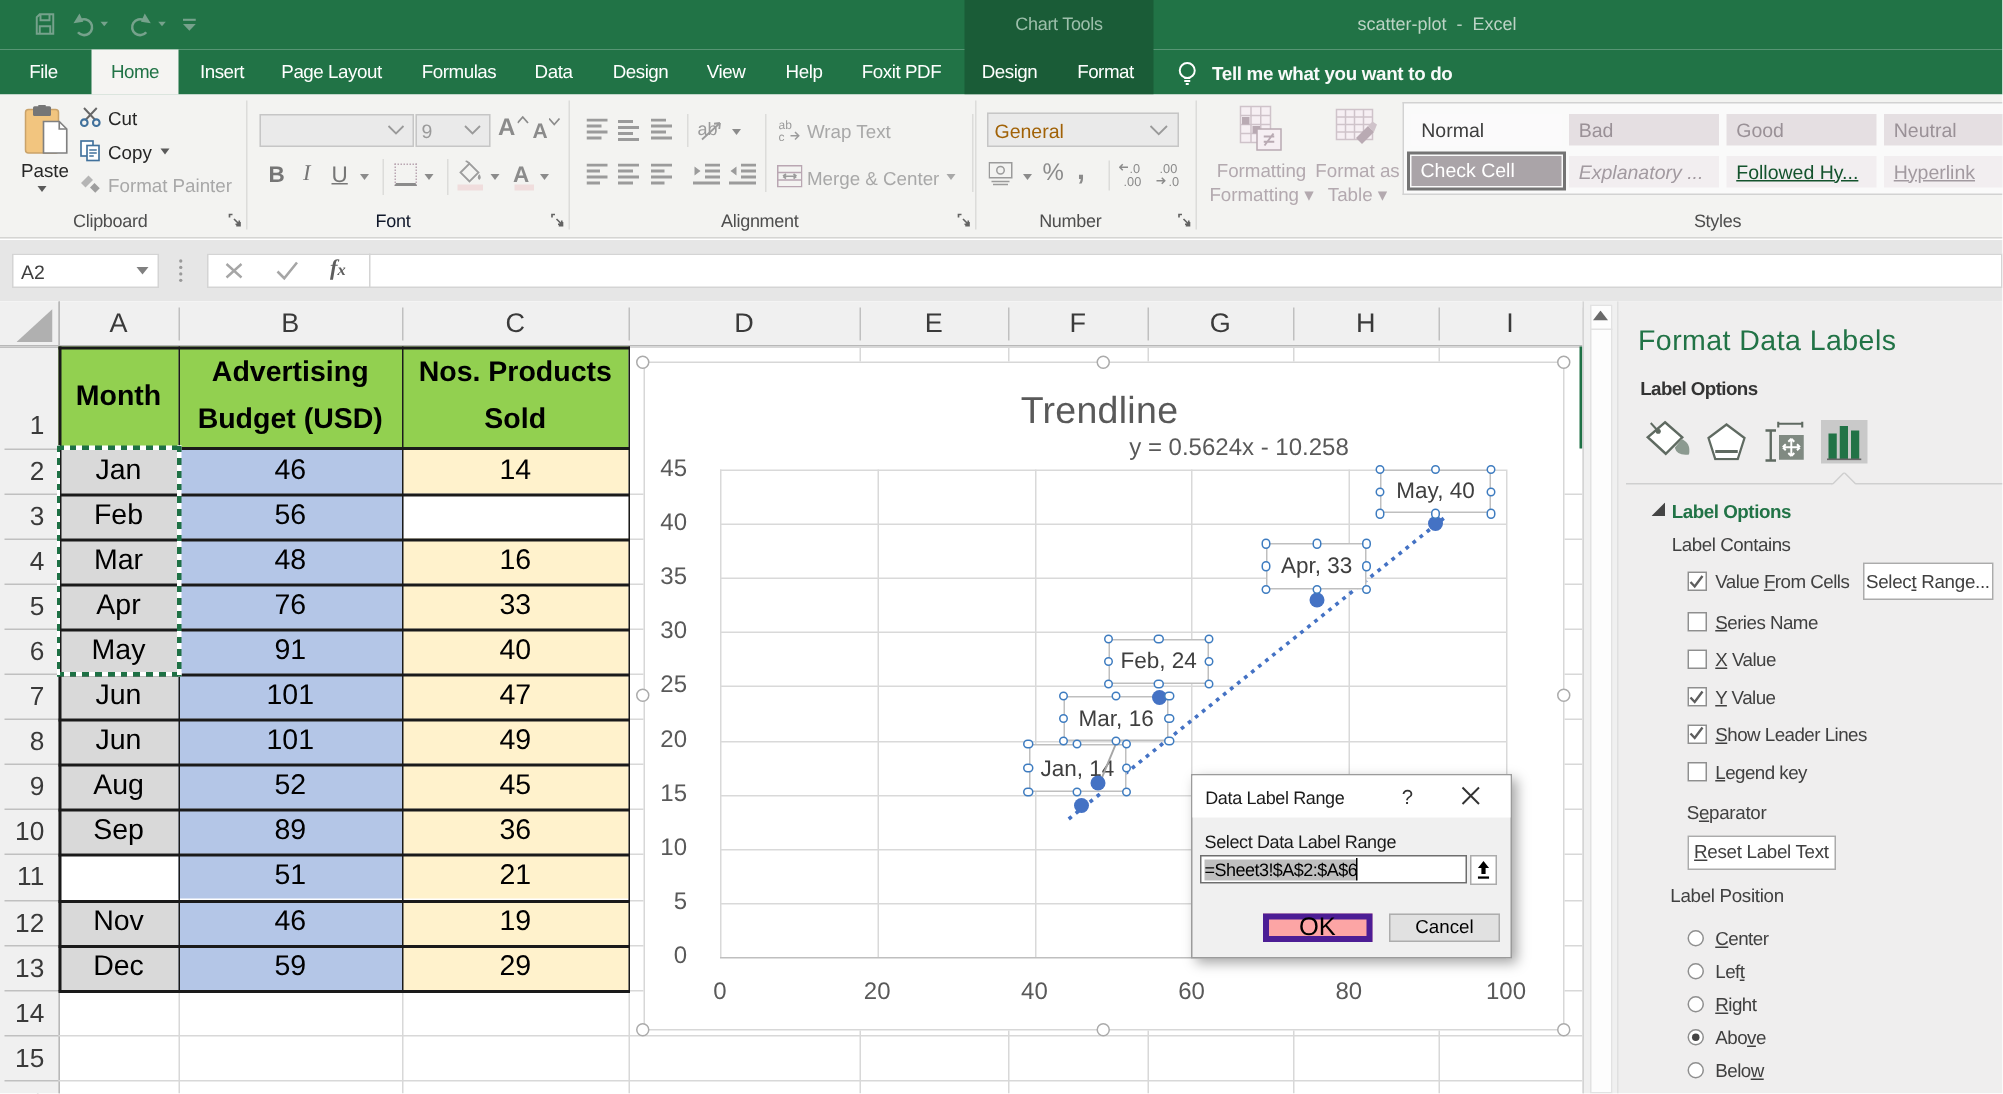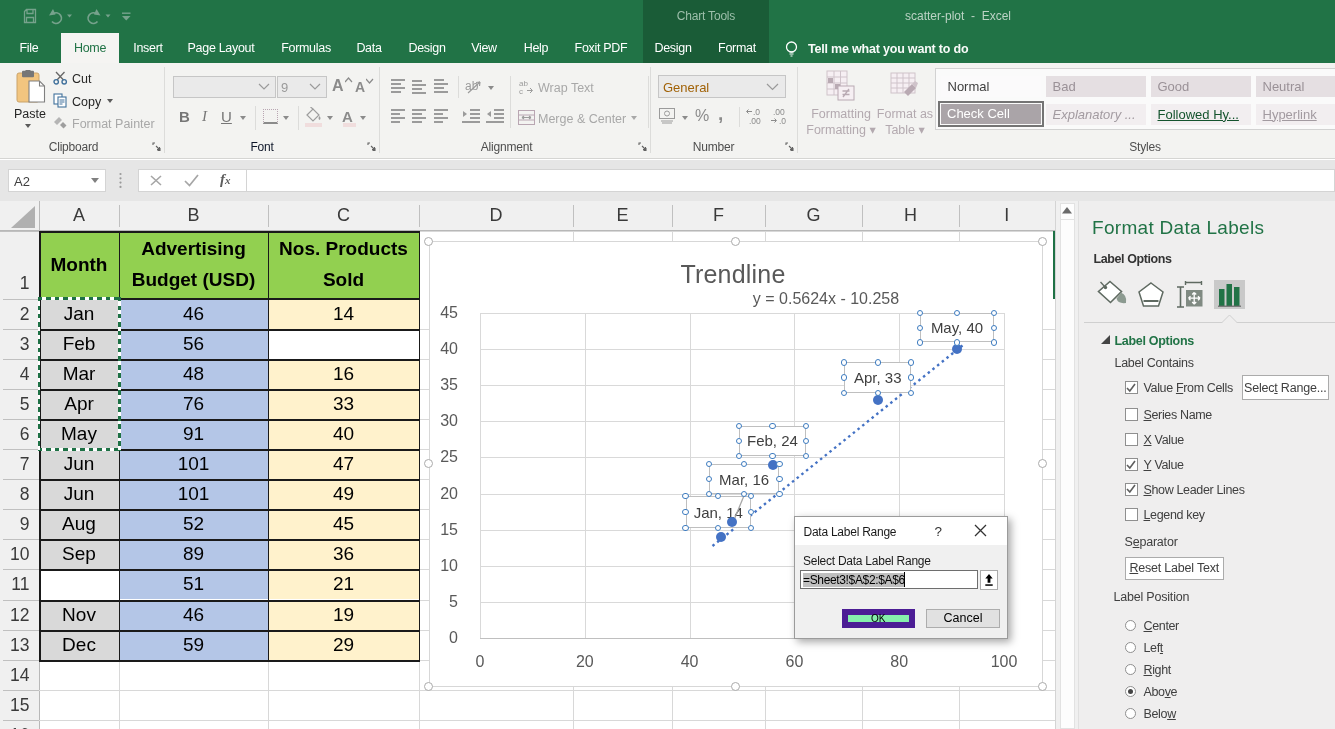--- a/index.html
+++ b/index.html
@@ -534,21 +534,21 @@
 <div class="a" style="left:803.0px;top:553.5px;color:#1a1a1a;font-size:12px;letter-spacing:-0.25px;">Select Data Label Range</div>
 <div class="a" style="left:800.0px;top:569.8px;width:178px;height:19.5px;background:#fff;border:1px solid #6e6e6e;"></div>
 <div class="a" style="left:802.5px;top:572.5px;width:101px;height:14px;background:#bfbfbf;"></div>
 <div class="a" style="left:803.0px;top:573px;color:#000;font-size:12px;letter-spacing:-0.35px;">=Sheet3!$A$2:$A$6</div>
 <div class="a" style="left:904.0px;top:572px;width:1px;height:15px;background:#000;"></div>
 <div class="a" style="left:979.5px;top:570px;width:18px;height:19.5px;background:#fff;border:1px solid #ababab;"></div>
 <svg class="a" style="left:983.5px;top:573.5px" width="10" height="12" viewBox="0 0 10 12">
 <path d="M5 0 L8.7 4.6 H6.4 V8.7 H3.6 V4.6 H1.3 Z" fill="#000"></path>
 <rect x="1.3" y="10.3" width="7.4" height="1.5" fill="#000"></rect>
 </svg>
-<div class="a ct" style="left:841.5px;top:608.5px;width:73.5px;height:19px;background:#86efac;border:6px solid #4c1d95;color:#000;font-size:10px;">OK</div>
+<div class="a ct" style="left:841.5px;top:608.5px;width:73.5px;height:19px;background:#fca5a5;border:4px solid #4c1d95;color:#000;font-size:17px;">OK</div>
 <div class="a ct" style="left:926.0px;top:608.5px;width:74px;height:19px;background:#e1e1e1;border:1px solid #adadad;color:#000;font-size:12.5px;">Cancel</div>
 <div class="a" style="left:1077.5px;top:200.5px;width:257.5px;height:528.5px;background:#efeeee;border-left:1px solid #e0e0e0;"></div>
 <div class="a" style="left:1092px;top:217px;color:#217346;font-size:19px;letter-spacing:0.3px;">Format Data Labels</div>
 <div class="a" style="left:1093.5px;top:252px;color:#333;font-size:12.5px;letter-spacing:-0.4px;font-weight:bold;">Label Options</div>
 <svg class="a" style="left:1097px;top:280px" width="33" height="27" viewBox="0 0 33 27">
 <path d="M13 1.5 L24.5 11.5 L13.5 22.5 L1.5 11.5 Z" fill="#fff" stroke="#5f6a61" stroke-width="1.6"></path>
 <circle cx="8.5" cy="7.5" r="1.7" fill="#5f6a61"></circle>
 <path d="M8.5 7.5 l-5-5.5" stroke="#5f6a61" stroke-width="1.3"></path>
 <path d="M23.5 12.5 q7 2.5 5.5 10.5 q-8 1 -9.5-4.5 l4-5 z" fill="#8c9a90"></path>
 </svg>

